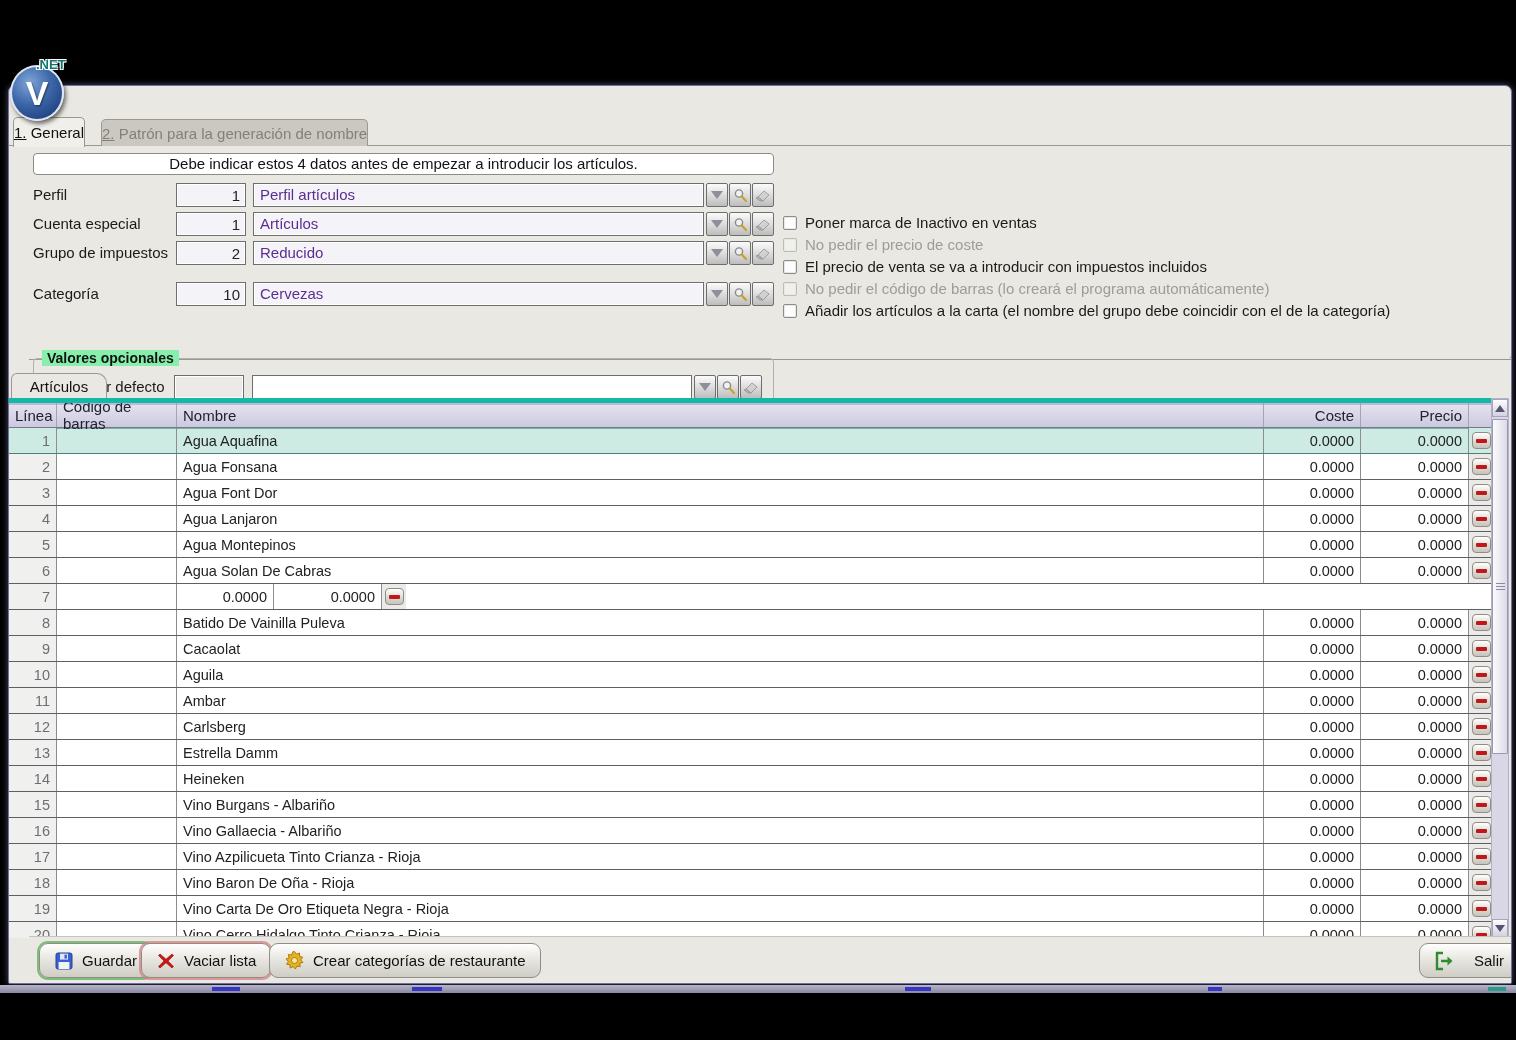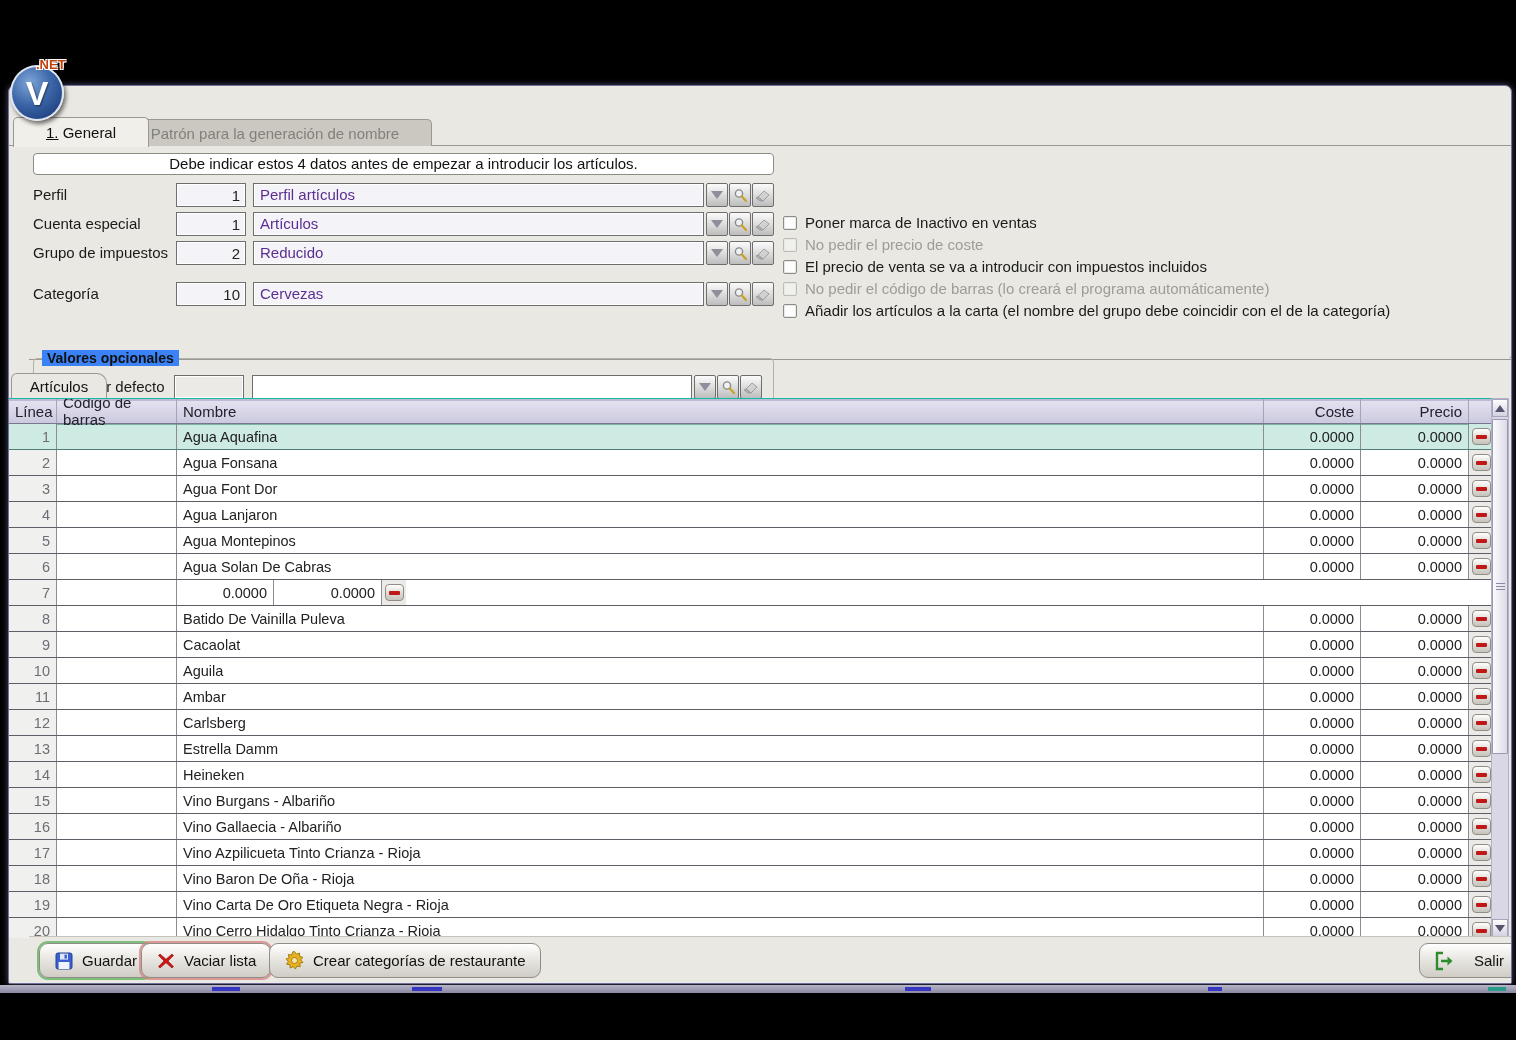--- a/index.html
+++ b/index.html
@@ -18,27 +18,27 @@
   .titlebar .title { position:absolute; left:60px; top:4px; font-size:15px; color:#1c1c30; }
 
   
   .logo { position:absolute; left:8px; top:57px; width:62px; height:66px; z-index:30; }
   .logo .disc { position:absolute; left:2px; top:8px; width:54px; height:56px; border-radius:50%;
                 background:radial-gradient(circle at 35% 30%, #7fa6d8 0%, #3b66a8 45%, #16306e 100%);
                 border:2px solid #dfe6f2; box-shadow:2px 3px 4px rgba(0,0,0,.55); }
   .logo .vletter { position:absolute; left:2px; top:8px; width:54px; height:56px; display:flex;
                    align-items:center; justify-content:center; color:#fff; font-weight:bold;
                    font-size:34px; text-shadow:1px 1px 2px rgba(0,0,0,.5); }
-  .logo .badge { position:absolute; left:28px; top:0; color:#c2410c; font-weight:bold; font-size:13px;
+  .logo .badge { position:absolute; left:28px; top:0; color:#0f766e; font-weight:bold; font-size:13px;
                  text-shadow:-1px -1px 0 #fff, 1px -1px 0 #fff, -1px 1px 0 #fff, 1px 1px 0 #fff; }
 
   
   .tabstrip { position:absolute; left:0; top:27px; width:100%; height:33px;
               border-bottom:1px solid #9b998f; }
-  .mtab { position:absolute; top:4px; height:29px; padding:0 32px; font-size:15px;
+  .mtab { position:absolute; top:4px; height:29px; padding:0 0; font-size:15px;
           border:1px solid #9b998f; border-bottom:none; border-radius:5px 5px 0 0;
           display:flex; align-items:center; }
   .mtab .lbl::first-letter { text-decoration:underline; }
   .mtab.active { left:4px; background:#f1efe9; color:#111; z-index:2; height:30px; }
   .mtab.inactive { left:92px; background:#cbc8c1; color:#82807a; top:6px; height:27px; }
 
   
   .toppanel { position:absolute; left:0; top:60px; width:100%; height:214px;
               border-bottom:1px solid #9b998f; background:#eae8e2;margin-left:20px; }
   .infobox { position:absolute; left:4px; top:7px; width:741px; height:22px; background:#fff;
@@ -56,21 +56,21 @@
   .ibtn { position:absolute; top:0; width:22px; height:24px; border:1px solid #6e6e6e;
           background:linear-gradient(#fbfbfb,#d7d7d7 60%,#bdbdbd); border-radius:2px;
           display:flex; align-items:center; justify-content:center; padding:0; cursor:pointer; }
   .tri { width:0; height:0; border-left:6px solid transparent; border-right:6px solid transparent;
          border-top:8px solid #8f8f9c; }
   .ibtn.b1 { left:677px; } .ibtn.b2 { left:700px; } .ibtn.b3 { left:723px; }
 
   
   .optgroup { position:absolute; left:4px; top:212px; width:741px; height:52px;
               border:1px solid #b3b1a9; border-radius:4px; }
-  .optgroup .gtitle { position:absolute; left:8px; top:-9px; background:#3b82f6; padding:0 5px;
+  .optgroup .gtitle { position:absolute; left:8px; top:-9px; background:#86efac; padding:0 5px;
                       font-size:14px; font-weight:bold; color:#111; }
   .optrow { position:absolute; left:0; top:16px; width:100%; height:24px; }
   .optrow .flabel { position:absolute; left:8px; top:3px; font-size:15px; color:#1a1a1a; }
   .optrow .numfld { left:140px; background:#eceae6; }
   .optrow .combofld { left:218px; width:440px; background:#fff; }
   .optrow .ibtn.b1 { left:660px; } .optrow .ibtn.b2 { left:683px; } .optrow .ibtn.b3 { left:706px; }
 
   
   .cbcol { position:absolute; left:754px; top:66px; width:740px; }
   .cbrow { display:flex; align-items:center; height:21px; margin-bottom:1px; }
@@ -84,21 +84,21 @@
           background:linear-gradient(135deg, transparent 50%, #c9c7c0 50%, #a9a7a0 70%, #c9c7c0 85%);
           cursor:nwse-resize; }
 
   
   .arttab { position:absolute; left:2px; top:287px; width:96px; height:26px; background:#eae8e2;
             border:1px solid #9b998f; border-bottom:none; border-radius:6px 10px 0 0;
             font-size:15px; color:#111; display:flex; align-items:center; justify-content:center; }
 
   
   .grid { position:absolute; left:0; top:312px; width:1484px; height:540px; overflow:hidden;
-          background:#f7f6f2; border-top:1px solid #14b8a6; }
+          background:#f7f6f2; border-top:5px solid #14b8a6; }
   .ghead { display:flex; height:25px; background:linear-gradient(#e6e4f2,#cBC9dd);
            border-bottom:1px solid #77758f; box-shadow:inset 0 2px 0 #bdbbd4; }
   .ghead .hc { font-size:15px; color:#22222e; padding:2px 6px; border-right:1px solid #a5a3ba;
                display:flex; align-items:center; }
   .c-linea{width:48px;} .c-codigo{width:120px;} .c-nombre{flex:1;}
   .c-coste{width:97px; justify-content:flex-end;} .c-precio{width:108px; justify-content:flex-end;}
   .c-del{width:24px; border-right:none !important;}
 
   .trow { display:flex; height:26px; border-bottom:1px solid #5e5e66; background:#fff; }
   .trow .tc { font-size:14.5px; color:#222; padding:3px 6px; border-right:1px solid #8c8c92;

